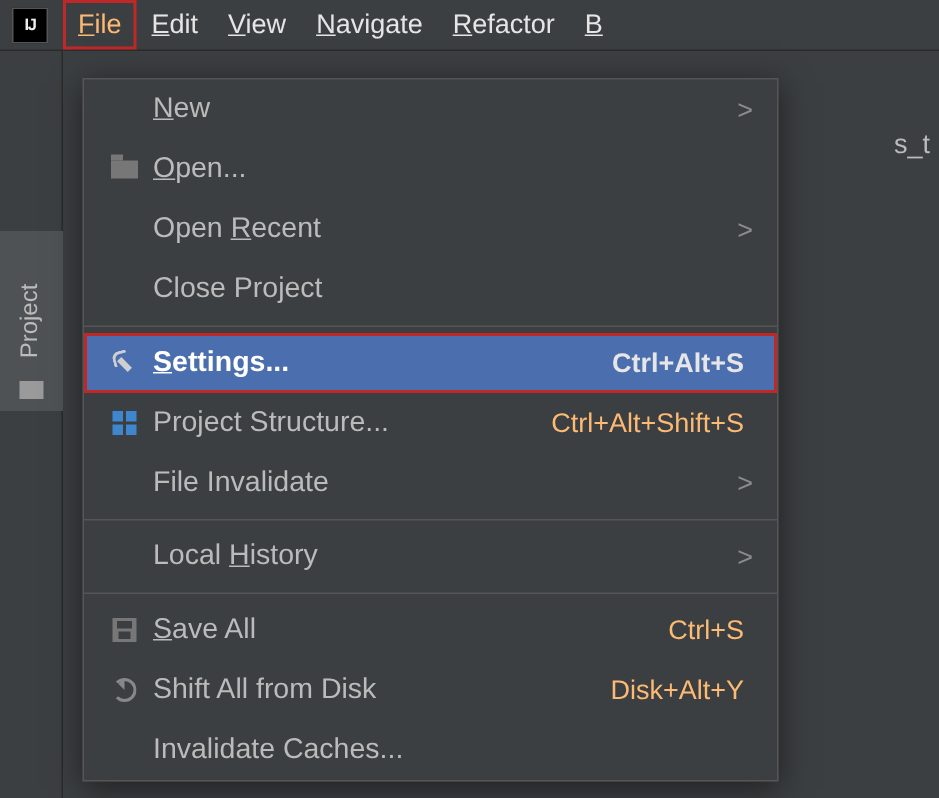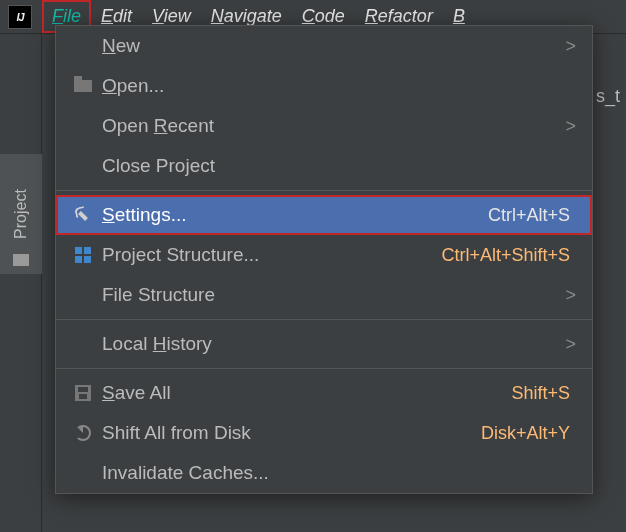--- a/index.html
+++ b/index.html
@@ -13,42 +13,41 @@
       position: relative;
     }
 
     
     .menubar {
       display: flex; align-items: center;
       height: 34px;
       background: #3C3F41;
       border-bottom: 1px solid #2B2B2B;
       padding-left: 0;
-      font-style: italic;
     }
     .ij-icon {
       width: 24px; height: 24px;
       margin: 4px 10px 4px 8px;
       background: #000;
       border: 1px solid #555;
       display: flex; align-items: center; justify-content: center;
       font-size: 11px; font-weight: bold;
       color: #EEE;
       letter-spacing: -1px;
     }
     .menu-item {
       padding: 6px 10px;
       color: #e5e5e5;
       cursor: default;
     }
     .menu-item u { text-decoration: underline; }
     .menu-item.active {
       border: 2px solid #c02828;
       padding: 4px 8px;
-      color: #14b8a6;
+      color: #fdba74;
     }
 
     
     .left-strip {
       position: absolute;
       top: 34px; left: 0;
       width: 42px; height: calc(100% - 34px);
       background: #3C3F41;
       border-right: 1px solid #2B2B2B;
     }
@@ -83,43 +82,44 @@
       position: absolute;
       top: 58px; right: 6px;
       font-size: 18px;
       color: #BBBBBB;
       margin-top: 28px;
     }
 
     
     .dropdown {
       position: absolute;
-      top: 25px;
+      top: 52px;
       left: 55px;
-      width: 538px;
+      width: 464px;
       background: #3C3F41;
       border: 1px solid #555;
       box-shadow: 0 4px 20px rgba(0,0,0,0.5);
     }
     .menu-row {
       display: flex; align-items: center;
       height: 40px;
       padding: 0 16px 0 12px;
       color: #BBBBBB;
     }
     .menu-row .icon-slot {
       width: 30px; display: flex; justify-content: center; align-items: center;
     }
     .menu-row .label { flex: 1; padding-left: 4px; font-size: 19px; }
     .menu-row .label u { text-decoration: underline; }
     .menu-row .shortcut { color: #fdba74; font-size: 18px; padding-right: 6px;}
     .menu-row .chev { color: #8C8C8C; font-size: 18px; padding-left: 10px;}
     .menu-row.highlight {
       background: #4B6EAF;
       color: #FFFFFF;
+      font-weight: bold;
     }
     .menu-row.highlight .shortcut { color: #E6E6E6; text-align: right; }
     .menu-row.boxed-red {
       outline: 2px solid #c02828;
       outline-offset: -2px;
     }
     .sep {
       height: 1px; background: #555; margin: 4px 0;
     }
 
@@ -180,21 +180,20 @@
 </head>
 <body>
 
 <div class="menubar">
   <div class="ij-icon">IJ</div>
 
 <div class="menu-item active"><u>F</u>ile</div>
     <div class="menu-item"><u>E</u>dit</div>
     <div class="menu-item"><u>V</u>iew</div>
     <div class="menu-item"><u>N</u>avigate</div>
-    <div class="menu-item"><u>C</u>ode</div>
     <div class="menu-item"><u>R</u>efactor</div>
     <div class="menu-item"><u>B</u></div>
   </div>
 
 <div class="crumb-left">rec</div>
 <div class="crumb-right">s_t</div>
 
 <div class="left-strip">
   <div class="proj-tab">
     <span>Project</span>
@@ -234,36 +233,36 @@
     </div>
     <div class="menu-row">
       <div class="icon-slot">
         <div class="ic-struct"></div>
       </div>
       <div class="label">Project Structure...</div>
       <div class="shortcut">Ctrl+Alt+Shift+S</div>
     </div>
     <div class="menu-row">
       <div class="icon-slot"></div>
-      <div class="label">File Structure</div>
+      <div class="label">File Invalidate</div>
       <div class="chev">&gt;</div>
     </div>
     <div class="sep"></div>
     <div class="menu-row">
       <div class="icon-slot"></div>
       <div class="label">Local <u>H</u>istory</div>
       <div class="chev">&gt;</div>
     </div>
     <div class="sep"></div>
     <div class="menu-row">
       <div class="icon-slot">
         <div class="ic-save"></div>
       </div>
       <div class="label"><u>S</u>ave All</div>
-      <div class="shortcut">Shift+S</div>
+      <div class="shortcut">Ctrl+S</div>
     </div>
     <div class="menu-row">
       <div class="icon-slot">
         <div class="ic-reload"></div>
       </div>
       <div class="label">Shift All from Disk</div>
       <div class="shortcut">Disk+Alt+Y</div>
     </div>
     <div class="menu-row">
       <div class="icon-slot"></div>

